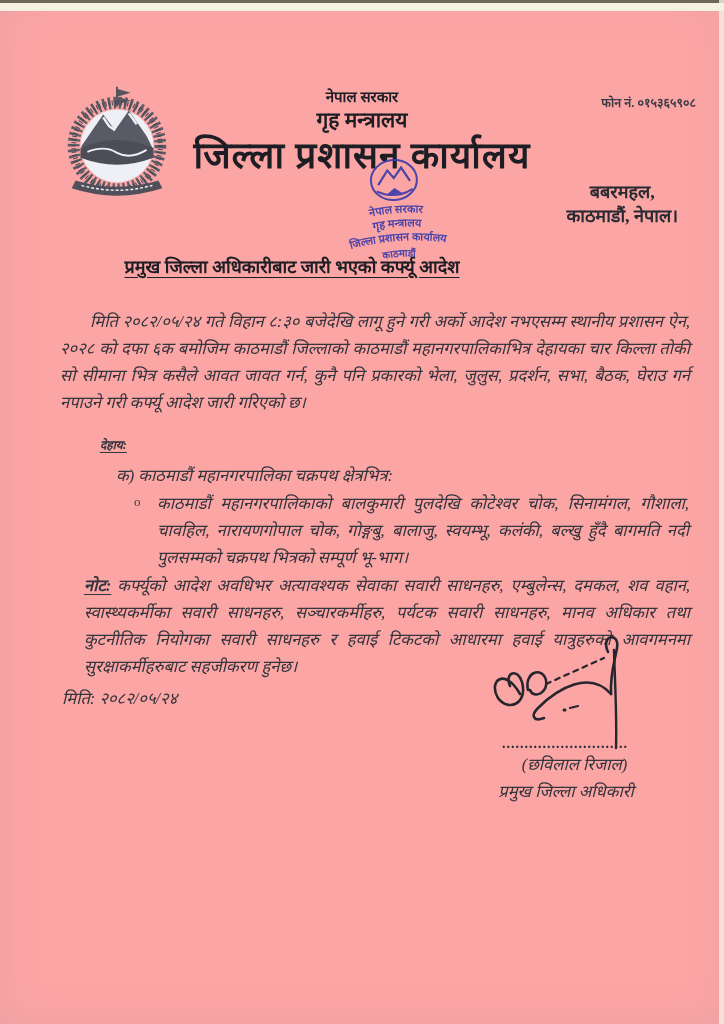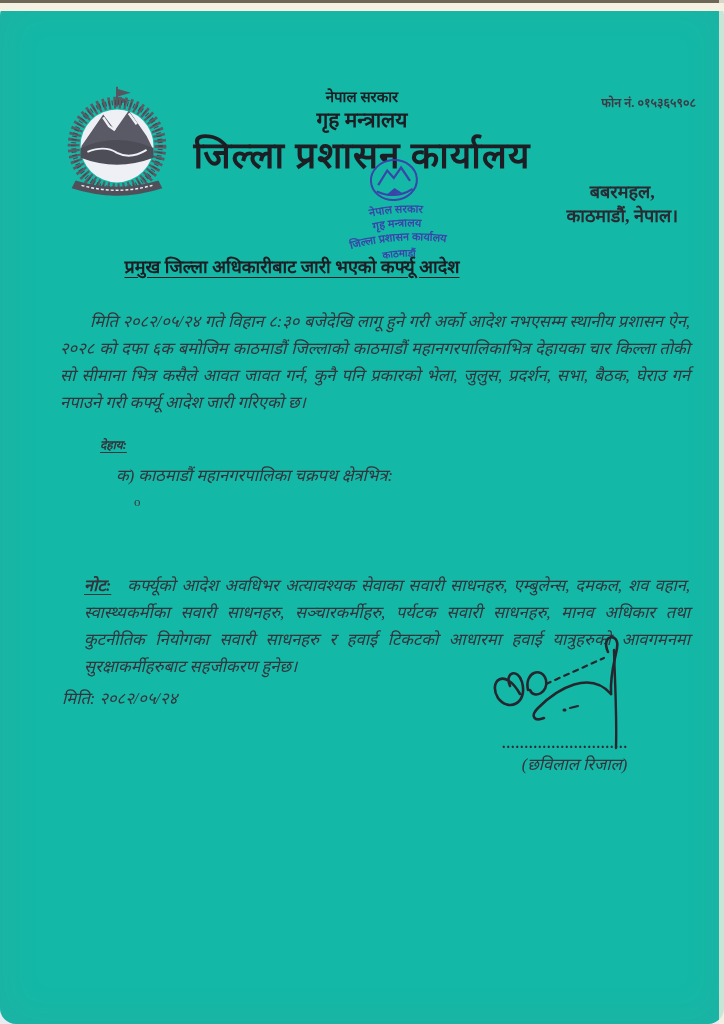--- a/index.html
+++ b/index.html
@@ -3,23 +3,22 @@
 <meta charset="utf-8">
 <style>
   html,body{margin:0;padding:0;}
   body{
     width:724px;height:1024px;overflow:hidden;
     background:#e9ebf2;
     font-family:"Liberation Serif","DejaVu Serif",serif;
   }
   .page{
     position:relative;width:724px;height:1024px;
-    background:#14b8a6;
+    background:#fca5a5;
     box-shadow:inset 0 0 40px rgba(120,125,150,.12);
-    border-radius:16px;
   }
   .edge-top-dark{position:absolute;top:0;left:0;width:724px;height:3px;background:#6e6757;}
   .edge-top-cream{position:absolute;top:3px;left:0;width:724px;height:8px;background:#f6f2e3;}
   .edge-right-cream{position:absolute;top:0;right:0;width:5px;height:1024px;background:#f4f0e1;opacity:.8;}
   .abs{position:absolute;}
   .ink{color:#34343c;font-style:italic;}
   .dark{color:#1d1d24;}
 
   
   .gov-line{left:0;width:724px;text-align:center;font-weight:bold;}
@@ -37,21 +36,21 @@
   .subject{top:254px;left:0;width:584px;text-align:center;font-size:18px;font-weight:bold;
            text-decoration:underline;text-underline-offset:4px;}
 
   
   .para1{top:308px;left:60px;width:630px;font-size:16.5px;line-height:27px;text-align:justify;text-indent:30px;}
   .dehaya{top:436px;left:100px;font-size:12px;font-weight:bold;text-decoration:underline;text-underline-offset:3px;}
   .clause-ka{top:463px;left:116px;font-size:16.5px;}
   .bullet-marker{top:494px;left:134px;font-size:13px;color:#3a3a42;}
   .bullet-text{top:490px;left:157px;width:532px;font-size:16.5px;line-height:27px;text-align:justify;}
   .note{top:572px;left:84px;width:606px;font-size:16.5px;line-height:27px;text-align:justify;}
-  .note .nlabel{font-weight:bold;text-decoration:underline;text-underline-offset:3px;margin-right:16px;}
+  .note .nlabel{font-weight:bold;text-decoration:underline;text-underline-offset:3px;margin-right:6px;}
   .date-line{top:686px;left:62px;font-size:16.5px;}
 
   
   .signature-svg{top:632px;left:486px;width:160px;height:120px;}
   .sign-dots{top:736px;left:502px;width:150px;font-size:14px;font-weight:bold;letter-spacing:1px;color:#2c2c34;}
   .sign-name{top:752px;left:492px;width:165px;text-align:center;font-size:16.5px;}
   .sign-title{top:779px;left:466px;width:200px;text-align:center;font-size:16.5px;}
 </style>
 </head>
 <body>
@@ -106,20 +105,21 @@
     <text font-size="10"><textPath href="#arc4" startOffset="50%" text-anchor="middle">काठमाडौं</textPath></text>
   </svg>
 
   <div class="abs subject dark">प्रमुख जिल्ला अधिकारीबाट जारी भएको कर्फ्यू आदेश</div>
 
   <div class="abs para1 ink">मिति २०८२/०५/२४ गते विहान ८:३० बजेदेखि लागू हुने गरी अर्को आदेश नभएसम्म स्थानीय प्रशासन ऐन, २०२८ को दफा ६क बमोजिम काठमाडौं जिल्लाको काठमाडौं महानगरपालिकाभित्र देहायका चार किल्ला तोकी सो सीमाना भित्र कसैले आवत जावत गर्न, कुनै पनि प्रकारको भेला, जुलुस, प्रदर्शन, सभा, बैठक, घेराउ गर्न नपाउने गरी कर्फ्यू आदेश जारी गरिएको छ।</div>
 
   <div class="abs dehaya ink">देहाय:</div>
   <div class="abs clause-ka ink">क) काठमाडौं महानगरपालिका चक्रपथ क्षेत्रभित्र:</div>
   <div class="abs bullet-marker">o</div>
+  <div class="abs bullet-text ink">काठमाडौं महानगरपालिकाको बालकुमारी पुलदेखि कोटेश्वर चोक, सिनामंगल, गौशाला, चावहिल, नारायणगोपाल चोक, गोङ्गबु, बालाजु, स्वयम्भू, कलंकी, बल्खु हुँदै बागमति नदी पुलसम्मको चक्रपथ भित्रको सम्पूर्ण भू-भाग।</div>
 
   <div class="abs note ink">
     <span class="nlabel">नोट:</span><span>कर्फ्यूको आदेश अवधिभर अत्यावश्यक सेवाका सवारी साधनहरु, एम्बुलेन्स, दमकल, शव वहान, स्वास्थ्यकर्मीका सवारी साधनहरु, सञ्चारकर्मीहरु, पर्यटक सवारी साधनहरु, मानव अधिकार तथा कुटनीतिक नियोगका सवारी साधनहरु र हवाई टिकटको आधारमा हवाई यात्रुहरुको आवगमनमा सुरक्षाकर्मीहरुबाट सहजीकरण हुनेछ।</span>
   </div>
 
   <div class="abs date-line ink">मिति: २०८२/०५/२४</div>
 
   <svg class="abs signature-svg" viewBox="0 0 160 120">
     <g stroke="#26262e" fill="none" stroke-width="2.6" stroke-linecap="round">
       <path d="M34,62 C18,34 2,50 12,66 C22,80 42,72 36,50 C32,36 18,40 24,54"></path>
@@ -127,13 +127,14 @@
       <path d="M60,52 L118,26" stroke-dasharray="5 5" stroke-width="2.2"></path>
       <path d="M122,20 C114,2 134,0 131,16 C129,28 124,42 125,62"></path>
       <path d="M128,18 C129,52 131,86 130,116" stroke-width="2.4"></path>
       <path d="M125,62 C104,38 72,56 52,76 C44,84 48,90 58,86"></path>
       <path d="M84,76 L92,74" stroke-width="2.2"></path>
       <path d="M78,78 l1,0" stroke-width="3"></path>
     </g>
   </svg>
   <div class="abs sign-dots">............................</div>
   <div class="abs sign-name ink">(छविलाल रिजाल)</div>
+  <div class="abs sign-title ink">प्रमुख जिल्ला अधिकारी</div>
 </div>
 
 </body></html>

